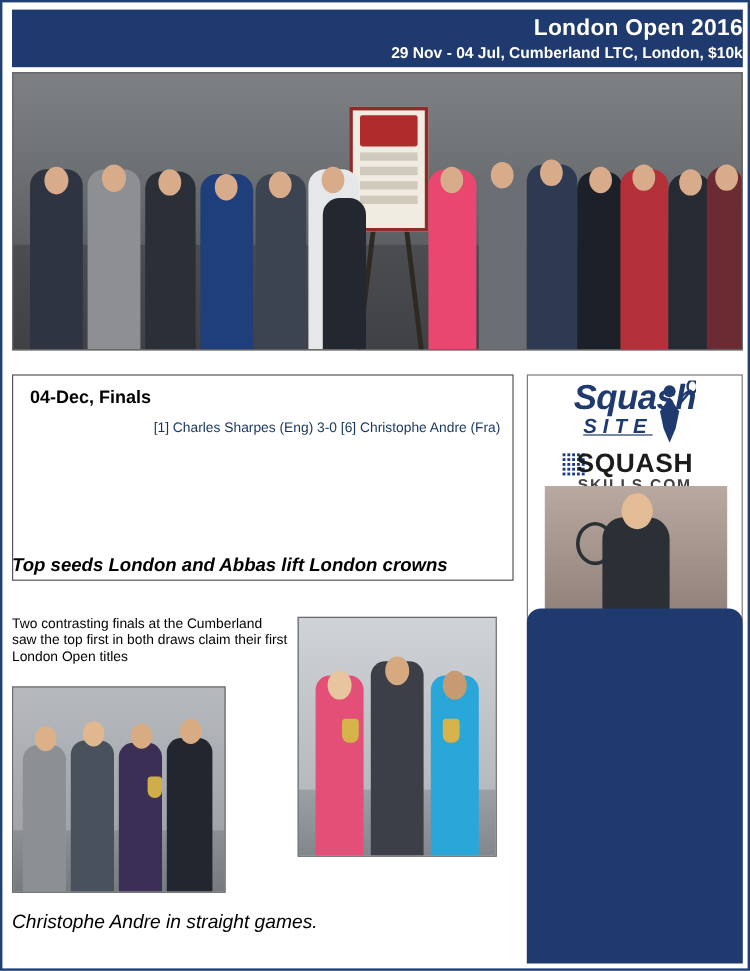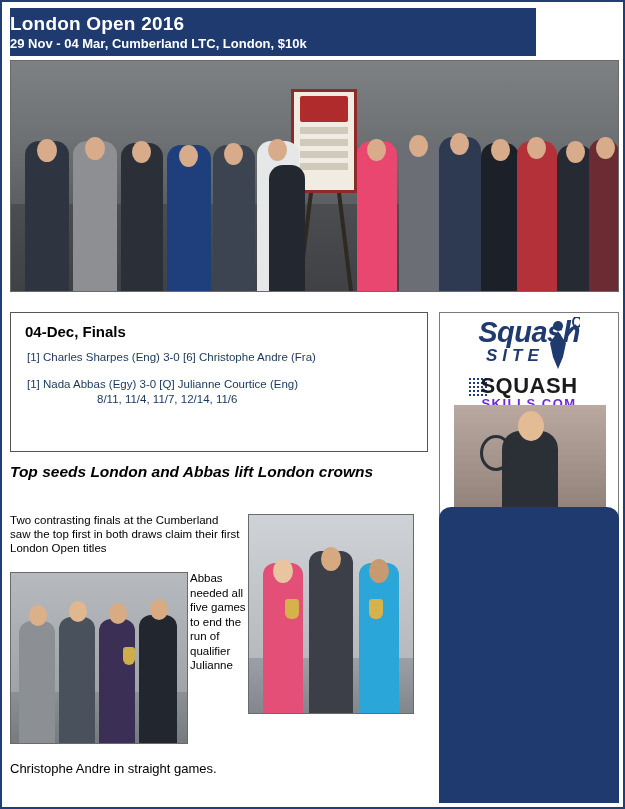--- a/index.html
+++ b/index.html
@@ -21,25 +21,25 @@
     border: 2px solid #1f3f77;
     box-sizing: border-box;
     background: #ffffff;
   }
 
   
   .header {
     position: absolute;
     left: 8px;
     top: 6px;
-    width: 526px;
+    width: 609px;
     height: 48px;
     background: #1f3a6e;
     color: #ffffff;
-    text-align: left;
+    text-align: right;
     box-sizing: border-box;
     padding-top: 4px;
   }
   .header-title {
     font-size: 19px;
     font-weight: bold;
     letter-spacing: 0.2px;
     line-height: 24px;
   }
   .header-sub {
@@ -98,34 +98,35 @@
     border-radius: 50%;
     background: #d8ac8b;
   }
 
   
   .results-box {
     position: absolute;
     left: 8px;
     top: 310px;
     width: 418px;
-    height: 140px;
+    height: 172px;
     border: 1px solid #555555;
     box-sizing: border-box;
     background: #ffffff;
     padding: 8px 10px;
   }
   .results-date {
     font-size: 15px;
     font-weight: bold;
     color: #000000;
     margin: 2px 0 10px 4px;
   }
   .match {
     margin-bottom: 12px;
+    text-align: right;
   }
   .match-line {
     font-size: 11.5px;
     color: #17365d;
     margin-left: 6px;
     line-height: 15px;
   }
   .match-score {
     font-size: 11.5px;
     color: #17365d;
@@ -172,23 +173,24 @@
     width: 252px;
     font-size: 11.5px;
     color: #000000;
     line-height: 14.5px;
   }
   .bottom-para-tail {
     position: absolute;
     left: 8px;
     top: 760px;
     width: 420px;
-    font-size: 13px;
+    font-size: 16px;
     color: #000000;
     line-height: 14.5px;
+    font-style: italic;
   }
 
   
   .photo-women {
     position: absolute;
     left: 246px;
     top: 512px;
     width: 166px;
     height: 200px;
     border: 1px solid #6a6a6a;
@@ -237,36 +239,37 @@
     letter-spacing: -0.5px;
     line-height: 30px;
   }
   .ad-site-word {
     font-size: 17px;
     letter-spacing: 5px;
     display: block;
     margin-top: -6px;
     margin-left: 46px;
     text-align: left;
+    text-decoration: underline;
   }
   .ad-player-silhouette {
     position: absolute;
     left: 96px; top: 4px; width: 44px; height: 52px;
   }
   .ad-skills {
     position: absolute;
     left: 0; top: 62px; width: 100%;
     text-align: center;
   }
   .ad-skills-1 {
     font-size: 22px; font-weight: bold; color: #1b1b1b; letter-spacing: 0.5px;
     line-height: 22px;
   }
   .ad-skills-2 {
-    font-size: 13px; font-weight: bold; color: #6d28d9; letter-spacing: 1.5px;
+    font-size: 13px; font-weight: bold; color: #404040; letter-spacing: 1.5px;
     line-height: 14px;
   }
   .ad-dots {
     position: absolute; left: 28px; top: 64px; width: 20px; height: 20px;
     background-image: radial-gradient(#1b3b86 40%, transparent 41%);
     background-size: 4px 4px;
   }
   .ad-photo {
     position: absolute;
     left: 14px; top: 92px; width: 152px; height: 112px;
@@ -283,21 +286,21 @@
     border-radius: 12px 12px 0 0;
   }
 </style>
 </head>
 <body>
 
 <div class="page">
 
   <div class="header">
     <div class="header-title">London Open 2016</div>
-    <div class="header-sub">29 Nov - 04 Mar, Cumberland LTC, London, $10k</div>
+    <div class="header-sub">29 Nov - 04 Jul, Cumberland LTC, London, $10k</div>
   </div>
 
   <div class="photo-main">
     <div class="pm-wall"></div>
     <div class="pm-floor"></div>
 
     <div class="pm-easel-l"></div>
     <div class="pm-easel-r"></div>
     <div class="pm-board">
       <div class="btop"></div>
@@ -349,30 +352,25 @@
     <div class="head" style="left:585px; top:76px; width:19px; height:22px;"></div>
   </div>
 
   <div class="results-box">
     <div class="results-date">04-Dec, Finals</div>
 
     <div class="match">
       <div class="match-line">[1] Charles Sharpes (Eng) 3-0 [6] Christophe Andre (Fra)</div>
     </div>
 
-    <div class="match">
-      <div class="match-line">[1] Nada Abbas (Egy) 3-0 [Q] Julianne Courtice (Eng)</div>
-      <div class="match-score">8/11, 11/4, 11/7, 12/14, 11/6</div>
-    </div>
   </div>
 
   <div class="headline">Top seeds London and Abbas lift London crowns</div>
 
   <div class="lede">Two contrasting finals at the Cumberland saw the top first in both draws claim their first London Open titles</div>
-  <div class="mid-col">Abbas needed all five games to end the run of qualifier Julianne</div>
   <div class="bottom-para-tail">Christophe Andre in straight games.</div>
 
   <div class="photo-women">
     <div class="pw-wall"></div>
     <div class="pw-floor"></div>
     <div class="person" style="left:14px; width:40px; height:150px; background:#e34f77; border-radius:12px 12px 0 0;"></div>
     <div class="head" style="left:24px; top:44px; width:20px; height:24px; background:#e8c49f;"></div>
     <div class="person" style="left:60px; width:44px; height:162px; background:#3c3f47; border-radius:12px 12px 0 0;"></div>
     <div class="head" style="left:72px; top:32px; width:20px; height:24px; background:#d6a980;"></div>
     <div class="person" style="left:110px; width:40px; height:150px; background:#2aa7d8; border-radius:12px 12px 0 0;"></div>

